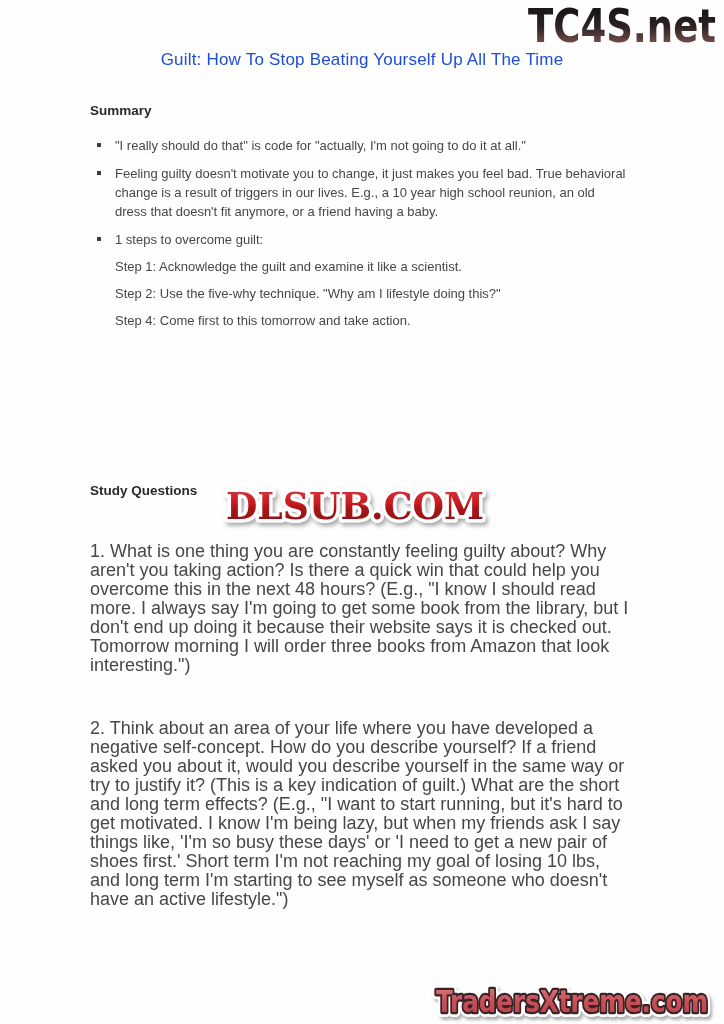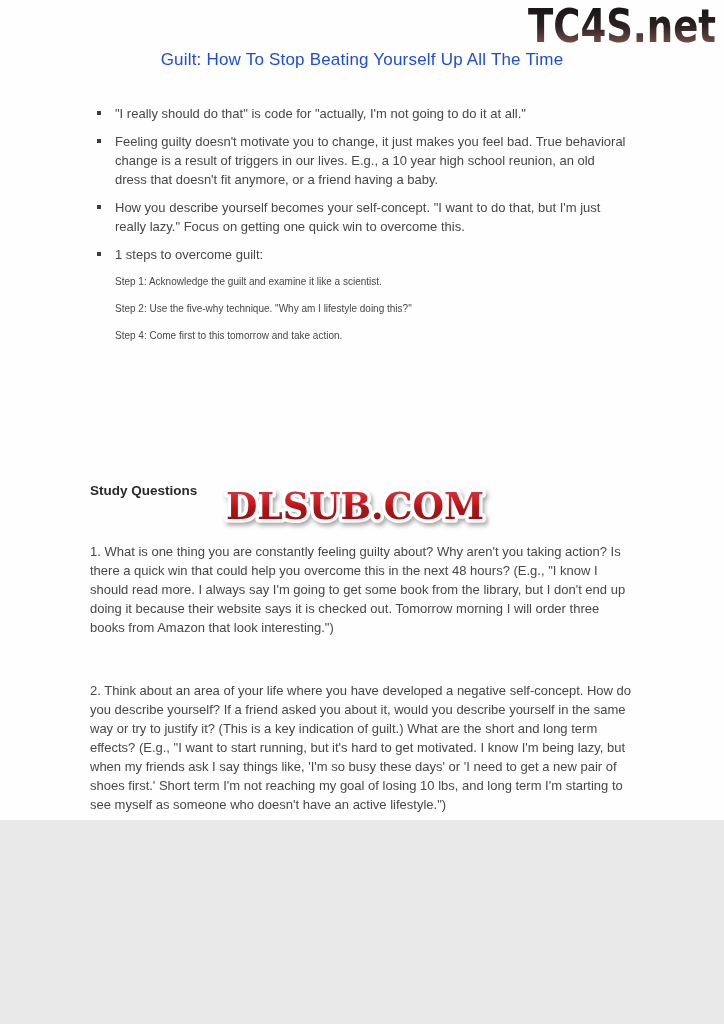--- a/index.html
+++ b/index.html
@@ -1,20 +1,20 @@
 <!DOCTYPE html>
 <html><head>
 <meta charset="utf-8">
 <style>
   * { margin: 0; padding: 0; box-sizing: border-box; }
   html, body { background: #e9e9e9; }
   .page {
     position: relative;
     width: 724px;
-    height: 820px;
+    height: 1024px;
     margin: 0 auto;
     background: #fefefe;
     overflow: hidden;
     font-family: "Liberation Sans", "DejaVu Sans", sans-serif;
     color: #474747;
   }
   .tc4s-logo {
     position: absolute;
     top: 2px;
     right: 4px;
@@ -57,32 +57,32 @@
   .bullet-square {
     position: absolute;
     left: 7px;
     top: 7px;
     width: 4px;
     height: 4px;
     background: #3c3c3c;
   }
   .step-line {
     margin-top: 8px;
-    font-size: 10px;
+    font-size: 13px;
     line-height: 19px;
   }
   .study-section {
     position: absolute;
     top: 484px;
     left: 90px;
     width: 546px;
   }
   .study-section h2.sec-heading { margin-bottom: 16px; }
   .question {
-    font-size: 13px;
+    font-size: 18px;
     line-height: 19px;
     margin-bottom: 27px;
     padding-right: 2px;
     margin-top: 44px;
   }
   .dlsub-watermark {
     position: absolute;
     left: 212px;
     top: 481px;
   }
@@ -104,32 +104,32 @@
         <stop offset="0.50" stop-color="#2b2122"></stop>
         <stop offset="0.95" stop-color="#906058"></stop>
       </linearGradient>
     </defs>
     <text x="192" y="40" text-anchor="end" font-family="'DejaVu Sans', sans-serif" font-weight="bold" font-size="46" textLength="188" lengthAdjust="spacingAndGlyphs" fill="url(#tc4sGrad)">TC4S.net</text>
   </svg>
 
   <h1 class="page-title">Guilt: How To Stop Beating Yourself Up All The Time</h1>
 
   <section class="summary-section">
+    <h2 class="sec-heading">Summary</h2>
     <ul class="summary-list">
       <li>
         <span class="bullet-square"></span>
         <span>"I really should do that" is code for "actually, I'm not going to do it at all."</span>
       </li>
       <li>
         <span class="bullet-square"></span>
         <span>Feeling guilty doesn't motivate you to change, it just makes you feel bad. True behavioral change is a result of triggers in our lives. E.g., a 10 year high school reunion, an old dress that doesn't fit anymore, or a friend having a baby.</span>
       </li>
       <li>
         <span class="bullet-square"></span>
-        <span>How you describe yourself becomes your self-concept. "I want to do that, but I'm just really lazy." Focus on getting one quick win to overcome this.</span>
       </li>
       <li>
         <span class="bullet-square"></span>
         <span>1 steps to overcome guilt:</span>
         <p class="step-line">Step 1: Acknowledge the guilt and examine it like a scientist.</p>
         <p class="step-line">Step 2: Use the five-why technique. "Why am I lifestyle doing this?"</p>
         <p class="step-line">Step 4: Come first to this tomorrow and take action.</p>
       </li>
     </ul>
   </section>

